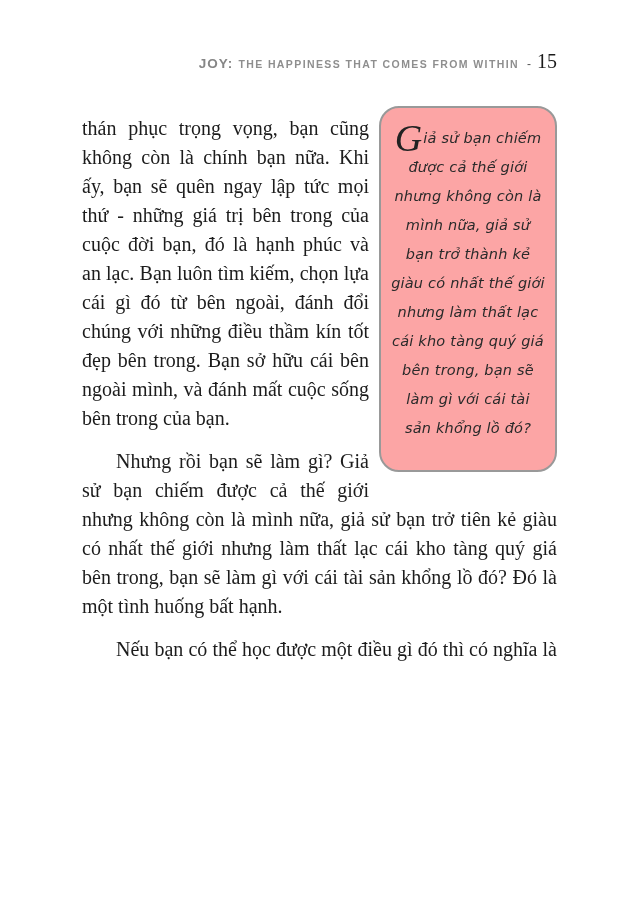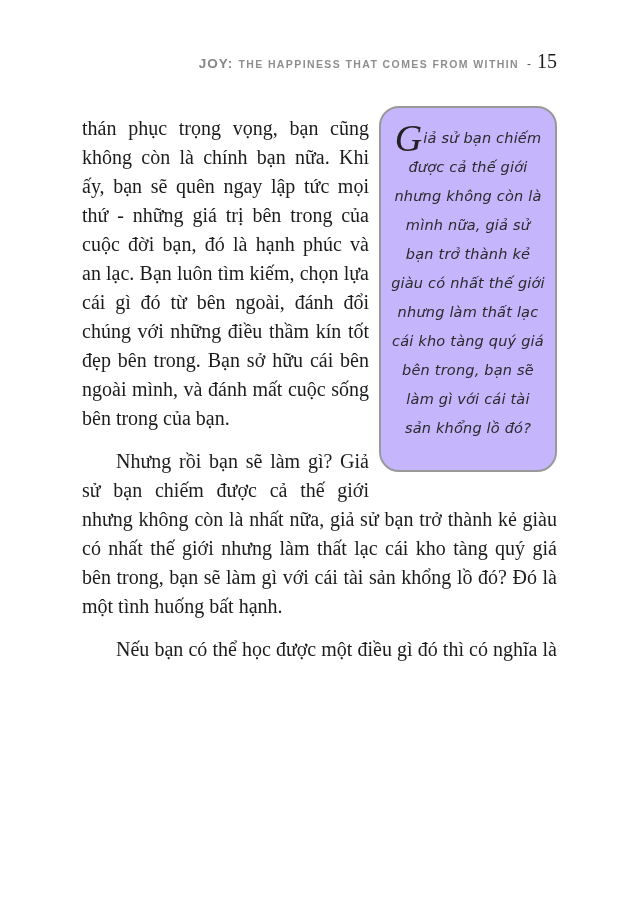--- a/index.html
+++ b/index.html
@@ -71,21 +71,21 @@
     text-indent: 34px;
   }
   
   .quote-box {
     float: right;
     width: 178px;
     min-height: 366px;
     box-sizing: border-box;
     margin: 2px 0 12px 10px;
     padding: 16px 10px 18px 10px;
-    background: #c4b5fd;
+    background: #fca5a5;
     border: 2px solid #999999;
     border-radius: 20px;
     text-align: center;
     font-family: "DejaVu Sans", sans-serif;
     font-style: italic;
     font-size: 14.5px;
     line-height: 29px;
     letter-spacing: 0.2px;
     color: #2a2a2a;
     text-align-last: center;
@@ -109,18 +109,18 @@
     <span class="rh-title">JOY:</span><span class="rh-subtitle">THE HAPPINESS THAT COMES FROM WITHIN</span><span class="rh-sep">-</span><span class="rh-pagenum">15</span>
   </div>
 
   <div class="content">
 
     <aside class="quote-box">
       <span class="quote-dropcap">G</span><span>iả sử bạn chiếm được cả thế giới nhưng không còn là mình nữa, giả sử bạn trở thành kẻ giàu có nhất thế giới nhưng làm thất lạc cái kho tàng quý giá bên trong, bạn sẽ làm gì với cái tài sản khổng lồ đó?</span>
     </aside>
 
     <p>thán phục trọng vọng, bạn cũng không còn là chính bạn nữa. Khi ấy, bạn sẽ quên ngay lập tức mọi thứ - những giá trị bên trong của cuộc đời bạn, đó là hạnh phúc và an lạc. Bạn luôn tìm kiếm, chọn lựa cái gì đó từ bên ngoài, đánh đổi chúng với những điều thầm kín tốt đẹp bên trong. Bạn sở hữu cái bên ngoài mình, và đánh mất cuộc sống bên trong của bạn.</p>
-    <p class="indent">Nhưng rồi bạn sẽ làm gì? Giả sử bạn chiếm được cả thế giới nhưng không còn là nhất nữa, giả sử bạn trở thành kẻ giàu có nhất thế giới nhưng làm thất lạc cái kho tàng quý giá bên trong, bạn sẽ làm gì với cái tài sản khổng lồ đó? Đó là một tình huống bất hạnh.</p>
+    <p class="indent">Nhưng rồi bạn sẽ làm gì? Giả sử bạn chiếm được cả thế giới nhưng không còn là mình nữa, giả sử bạn trở tiên kẻ giàu có nhất thế giới nhưng làm thất lạc cái kho tàng quý giá bên trong, bạn sẽ làm gì với cái tài sản khổng lồ đó? Đó là một tình huống bất hạnh.</p>
     <p class="indent">Nếu bạn có thể học được một điều gì đó thì có nghĩa là bạn đã được đánh thức, được hiểu biết về sự vận động bên trong của chính bạn, về số phận bên trong cuộc đời bạn. Đừng bao giờ quên điều ấy, kể cả khi bạn đang đau khổ. Khi bạn có điều phiền muộn, người ta sẽ nói: “Hãy tĩnh lặng lại và bạn sẽ hạnh phúc”. Họ nói: “Hãy cầu nguyện và bạn sẽ hạnh phúc: Hãy đi nhà thờ, hãy trở thành tín đồ Thiên Chúa giáo hay Hindu giáo và bạn sẽ hạnh phúc”. Điều đó thật vô lý. Trước tiên là hạnh phúc, sau mới là</p>
 
   </div>
 
 </div>
 
 </body></html>

